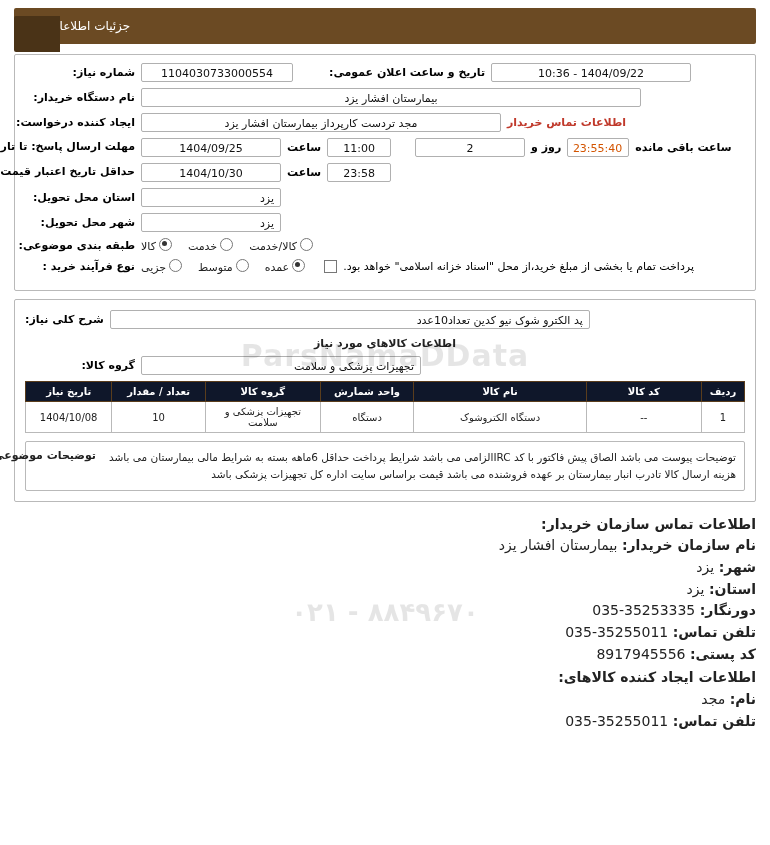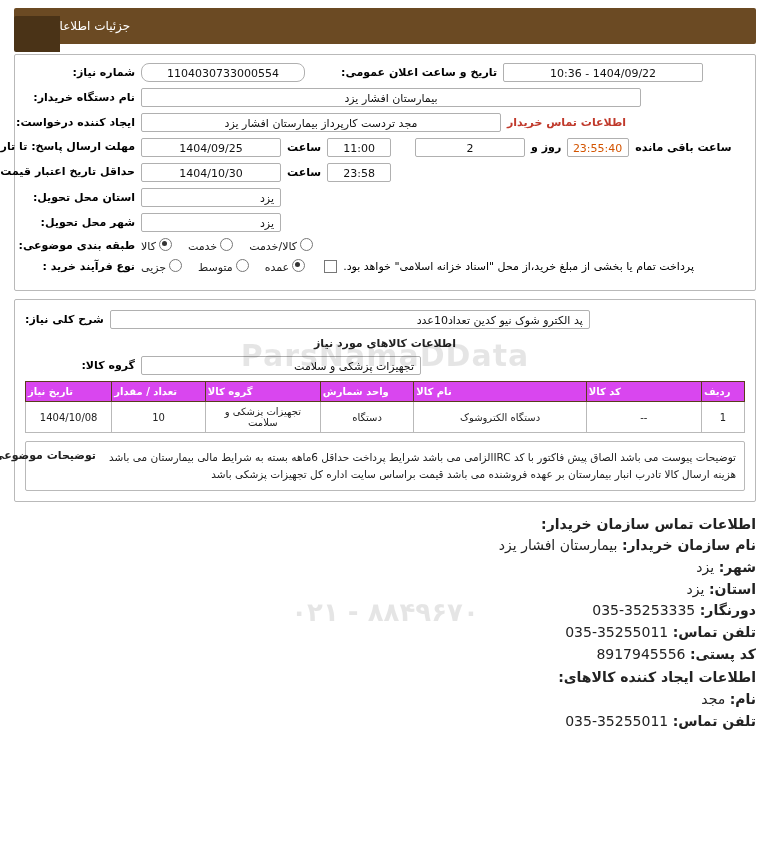--- a/index.html
+++ b/index.html
@@ -57,22 +57,22 @@
   .cbox{
     display:inline-block;width:11px;height:11px;border:1px solid #777;background:#fff;
     vertical-align:-1px;margin-left:3px;
   }
   .opt{font-size:11px;margin-right:10px;white-space:nowrap;}
   .center-title{text-align:center;font-weight:bold;margin:8px 0 6px 0;font-size:11px;}
 
   
   table{border-collapse:collapse;width:100%;font-size:10px;}
   thead th{
-    background:#d946ef;color:#fff;border:1px solid #5a3d1c;
-    font-weight:bold;padding:4px 2px;text-align:left;
+    background:#0f172a;color:#fff;border:1px solid #5a3d1c;
+    font-weight:bold;padding:4px 2px;text-align:center;
   }
   tbody td{
     border:1px solid #b9b9b9;padding:4px 3px;text-align:center;color:#222;
     background:#fff;
   }
 
   
   .notes{
     display:flex;gap:8px;align-items:flex-start;justify-content:flex-end;
     border:1px solid #b9b9b9;border-radius:2px;padding:7px 8px;margin-top:8px;
@@ -110,21 +110,21 @@
 
   <div class="wm">ParsNamaDData</div>
   <div class="wm2">۰۲۱ - ۸۸۴۹۶۷۰</div>
 
   <div class="panel p1">
 
     <div class="row">
       <div class="fld" style="width:200px;">1404/09/22 - 10:36</div>
       <div class="lbl">تاریخ و ساعت اعلان عمومی:</div>
       <div style="width:24px;"></div>
-      <div class="fld" style="width:164px;border-radius:8px;">1104030733000554</div>
+      <div class="fld" style="width:152px;">1104030733000554</div>
       <div class="lbl w">شماره نیاز:</div>
     </div>
 
     <div class="row">
       <div class="fld" style="width:500px;">بیمارستان افشار یزد</div>
       <div class="lbl w">نام دستگاه خریدار:</div>
     </div>
 
     <div class="row">
       <div class="lbl link">اطلاعات تماس خریدار</div>

